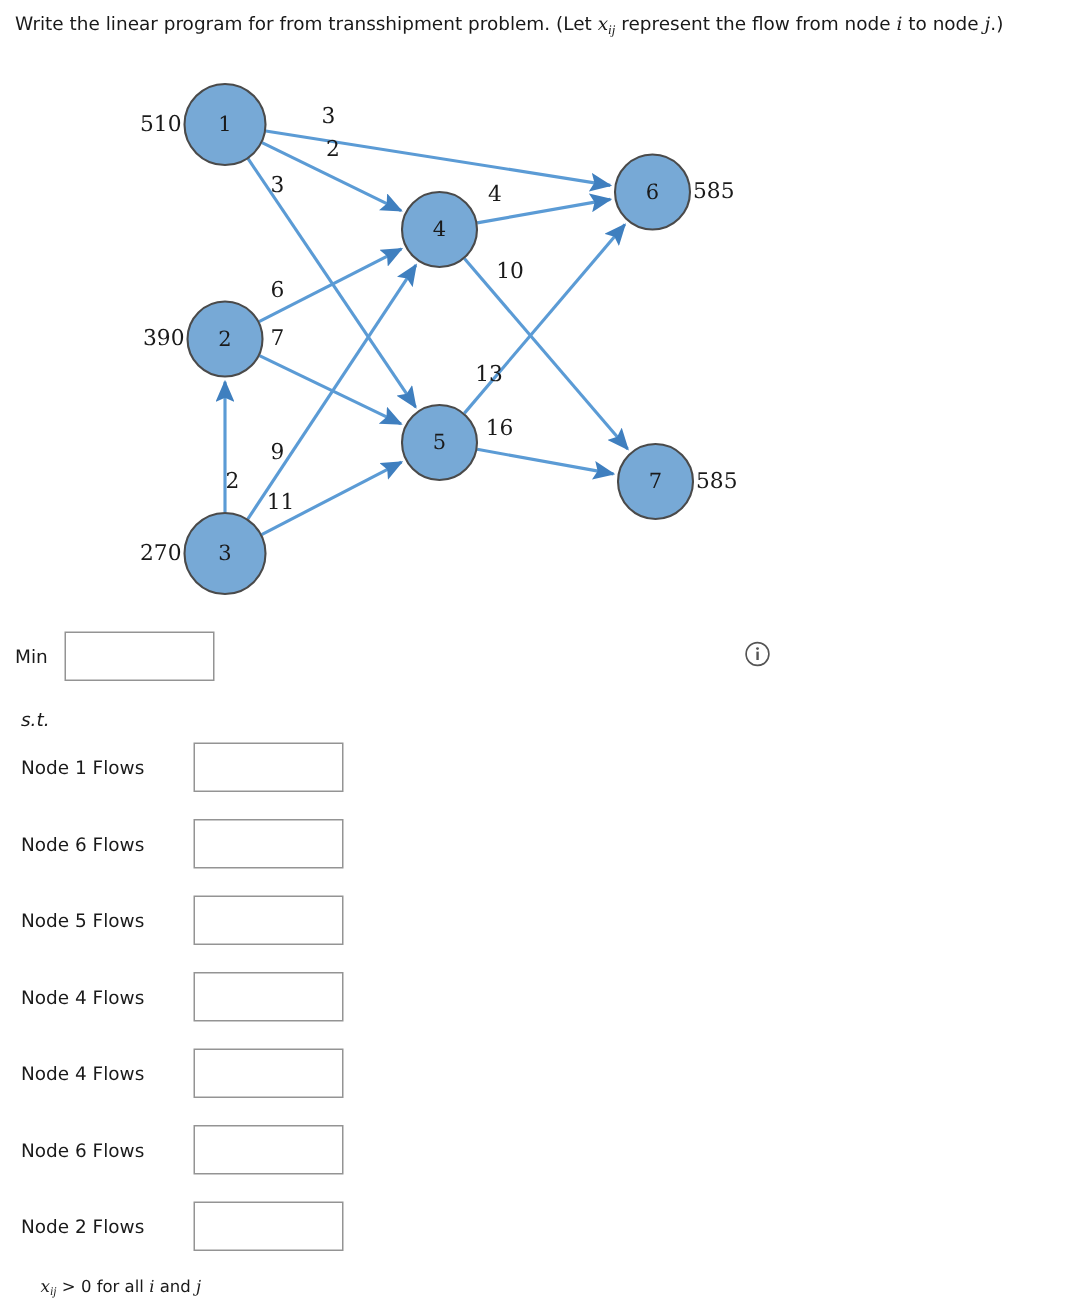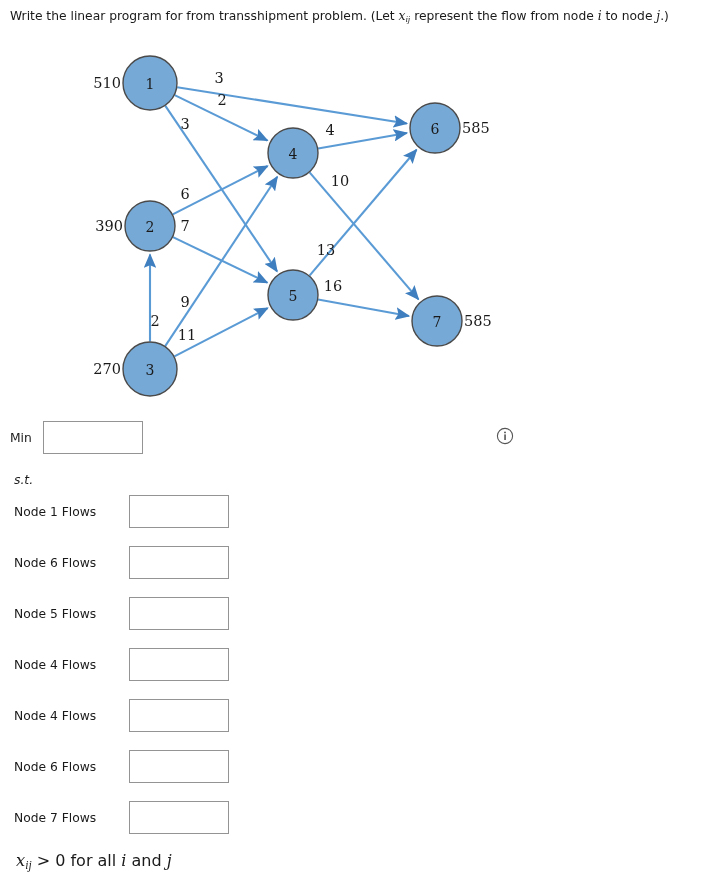--- a/index.html
+++ b/index.html
@@ -115,22 +115,22 @@
     left: 14px; top: 58px;
     font-size: 12.3px;
     font-style: italic;
   }
 
   .node-flow-row .answer-box { left: 129px; top: 0; width: 100px; }
   .node-flow-row .row-label { left: 14px; text-align: right; }
 
   #nonneg-row {
     position: absolute;
-    left: 16px; top: 436px;
-    font-size: 16px;
+    left: 27px; top: 436px;
+    font-size: 11px;
     white-space: nowrap;
   }
   #nonneg-row .var { font-size: 1.02em; }
 </style>
 </head>
 <body>
 
 <div id="question-text">
   <span>Write the linear program for from transshipment problem. (Let </span><span class="var">x</span><span class="sub">ij</span><span> represent the flow from node </span><span class="ital">i</span><span> to node </span><span class="ital">j</span><span>.)</span>
 </div>
@@ -244,21 +244,21 @@
       </div>
       <div class="form-row node-flow-row" style="top: 284px;">
         <span class="row-label">Node 4 Flows</span>
         <input type="text" class="answer-box" placeholder="" style="">
       </div>
       <div class="form-row node-flow-row" style="top: 335px;">
         <span class="row-label">Node 6 Flows</span>
         <input type="text" class="answer-box" placeholder="" style="">
       </div>
       <div class="form-row node-flow-row" style="top: 386px;">
-        <span class="row-label">Node 7 Flows</span>
+        <span class="row-label">Node 2 Flows</span>
         <input type="text" class="answer-box" placeholder="" style="">
       </div>
     </div>
 
   <div id="nonneg-row">
     <span class="var">x</span><span class="sub">ij</span><span> &gt; 0 for all </span><span class="ital">i</span><span> and </span><span class="ital">j</span>
   </div>
 
 </div>
 

